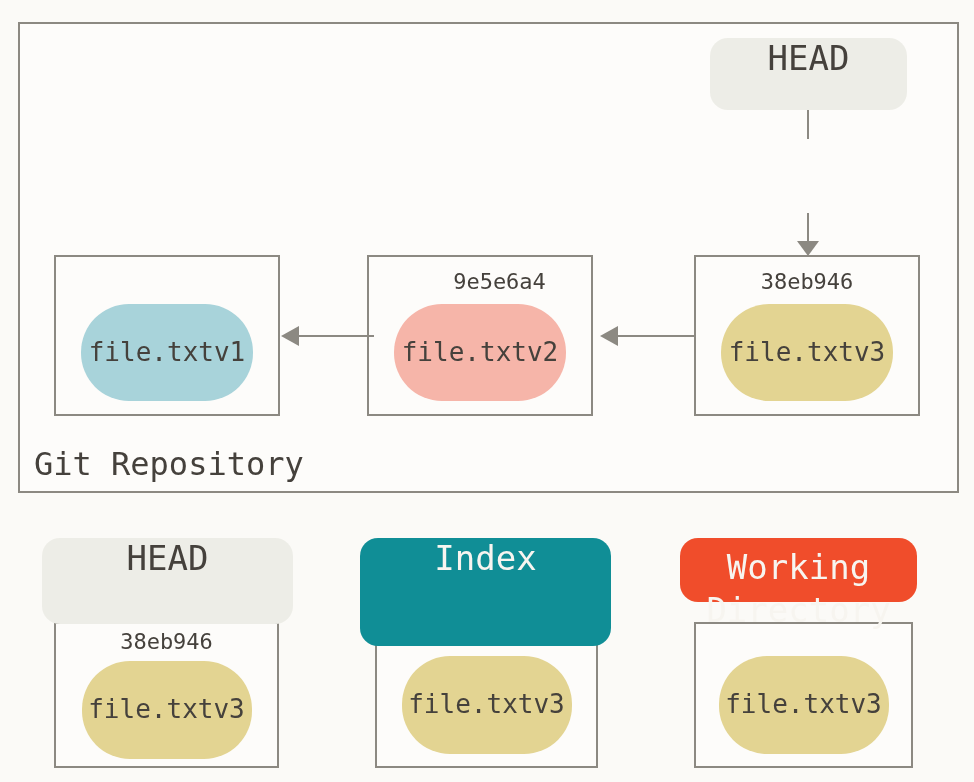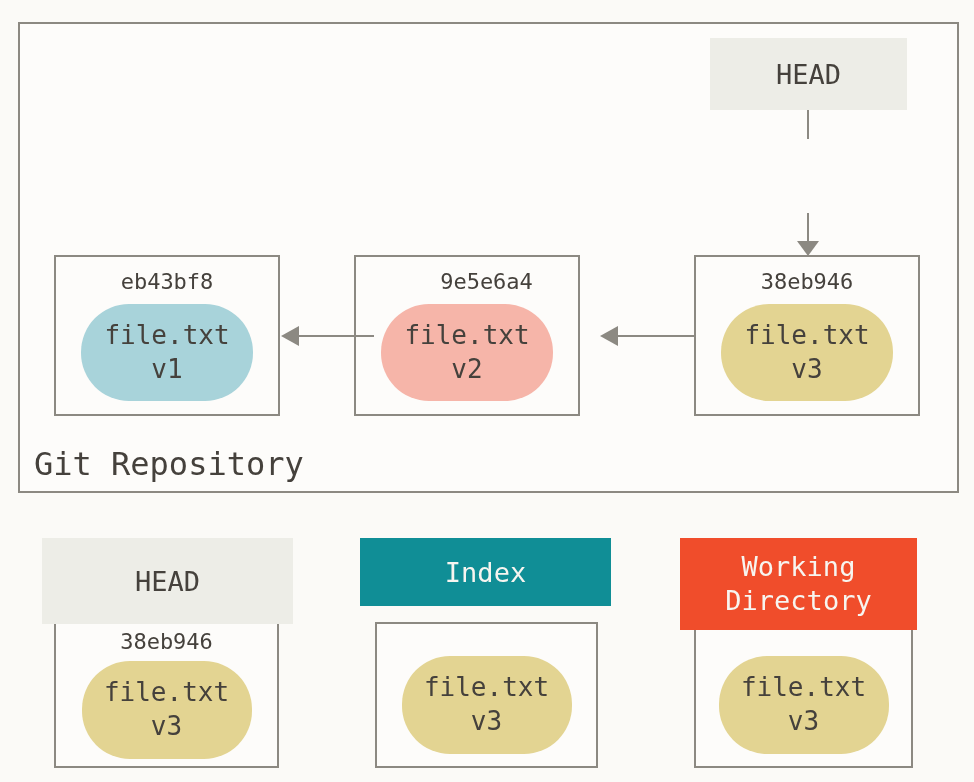--- a/index.html
+++ b/index.html
@@ -12,22 +12,22 @@
   }
   
   .repo-box{
     position:absolute;left:18px;top:22px;width:941px;height:471px;
     border:2px solid var(--border,#8c8982);background:var(--panel-bg,#fdfcfa);
   }
   .repo-label{position:absolute;left:14px;bottom:8px;font-size:32px;}
 
   
   .header-box{
-    position:absolute;display:flex;align-items:center;justify-content:center;
-    text-align:center;font-size:27px;z-index:3;
+    position:absolute;display:flex;justify-content:center;
+    text-align:center;font-size:34px;z-index:3;border-radius:18px;
   }
   #head-top{left:710px;top:38px;width:197px;height:72px;background:var(--head-bg,#edede7);}
   #master-box{left:710px;top:139px;width:197px;height:74px;background:var(--master-bg,#c69d08);color:var(--text-light,#f7f5f0);}
 
   
   .vline,.hline{position:absolute;background:var(--border,#8c8982);z-index:2;}
   .vline{width:2px;}
   .hline{height:2px;}
   #vl-head-master{left:807px;top:110px;height:29px;}
   #vl-master-commit{left:807px;top:213px;height:29px;}
@@ -45,36 +45,36 @@
   #arrA-line{left:299px;top:335px;width:75px;}
   #arrA-head{left:281px;top:326px;}
   #arrB-line{left:618px;top:335px;width:77px;}
   #arrB-head{left:600px;top:326px;}
 
   
   .commit-box{
     position:absolute;top:255px;width:226px;height:161px;z-index:1;
     border:2px solid var(--border,#8c8982);background:var(--panel-bg,#fdfcfa);
   }
-  #c1{left:54px;} #c2{left:354px;padding-left:39px;} #c3{left:694px;}
+  #c1{left:54px;} #c2{left:367px;padding-left:39px;} #c3{left:694px;}
   .hash{margin-top:12px;text-align:center;font-size:22px;}
   .blob{
     position:absolute;left:50%;transform:translateX(-50%);
-    display:flex;flex-direction:column;align-items:center;justify-content:center;
+    display:flex;flex-direction:row;align-items:center;justify-content:center;
     font-size:26px;line-height:1.3;border-radius:48px;
   }
   .commit-box .blob{top:47px;width:172px;height:97px;}
   .blob-v1{background:var(--blob-v1,#a8d3da);}
   .blob-v2{background:var(--blob-v2,#f6b5a9);}
   .blob-v3{background:var(--blob-v3,#e3d492);}
 
   
   #g1h{left:42px;top:538px;width:251px;height:86px;background:var(--head-bg,#edede7);}
-  #g2h{left:360px;top:538px;width:251px;height:68px;background:var(--index-bg,#108e96);color:var(--text-light,#f7f5f0);}
-  #g3h{left:680px;top:538px;width:237px;height:92px;background:var(--workdir-bg,#f04d2b);color:var(--text-light,#f7f5f0);line-height:1.25;padding:1px 14px;}
+  #g2h{left:360px;top:538px;width:251px;height:108px;background:var(--index-bg,#108e96);color:var(--text-light,#f7f5f0);}
+  #g3h{left:680px;top:538px;width:237px;height:64px;background:var(--workdir-bg,#f04d2b);color:var(--text-light,#f7f5f0);line-height:1.25;padding:8px 14px;}
   .area-body{
     position:absolute;top:622px;height:146px;z-index:1;
     border:2px solid var(--border,#8c8982);background:var(--panel-bg,#fdfcfa);
   }
   #g1b{left:54px;width:225px;}
   #g2b{left:375px;width:223px;}
   #g3b{left:694px;width:219px;}
   .area-body .blob{width:170px;height:98px;}
   #g1b .hash{margin-top:5px;}
   #g1b .blob{top:37px;}
@@ -93,21 +93,20 @@
     <span>HEAD</span>
   </div>
 
   <div class="vline" id="vl-head-master"></div>
 
 
   <div class="vline" id="vl-master-commit"></div>
   <div class="tri-down" id="ah-master-commit"></div>
 
   <div class="commit-box" id="c1">
-    <div class="hash">eb43bf8</div>
     <div class="blob blob-v1">
       <span>file.txt</span>
       <span>v1</span>
     </div>
   </div>
 
   <div class="commit-box" id="c2">
     <div class="hash">9e5e6a4</div>
     <div class="blob blob-v2">
       <span>file.txt</span>

